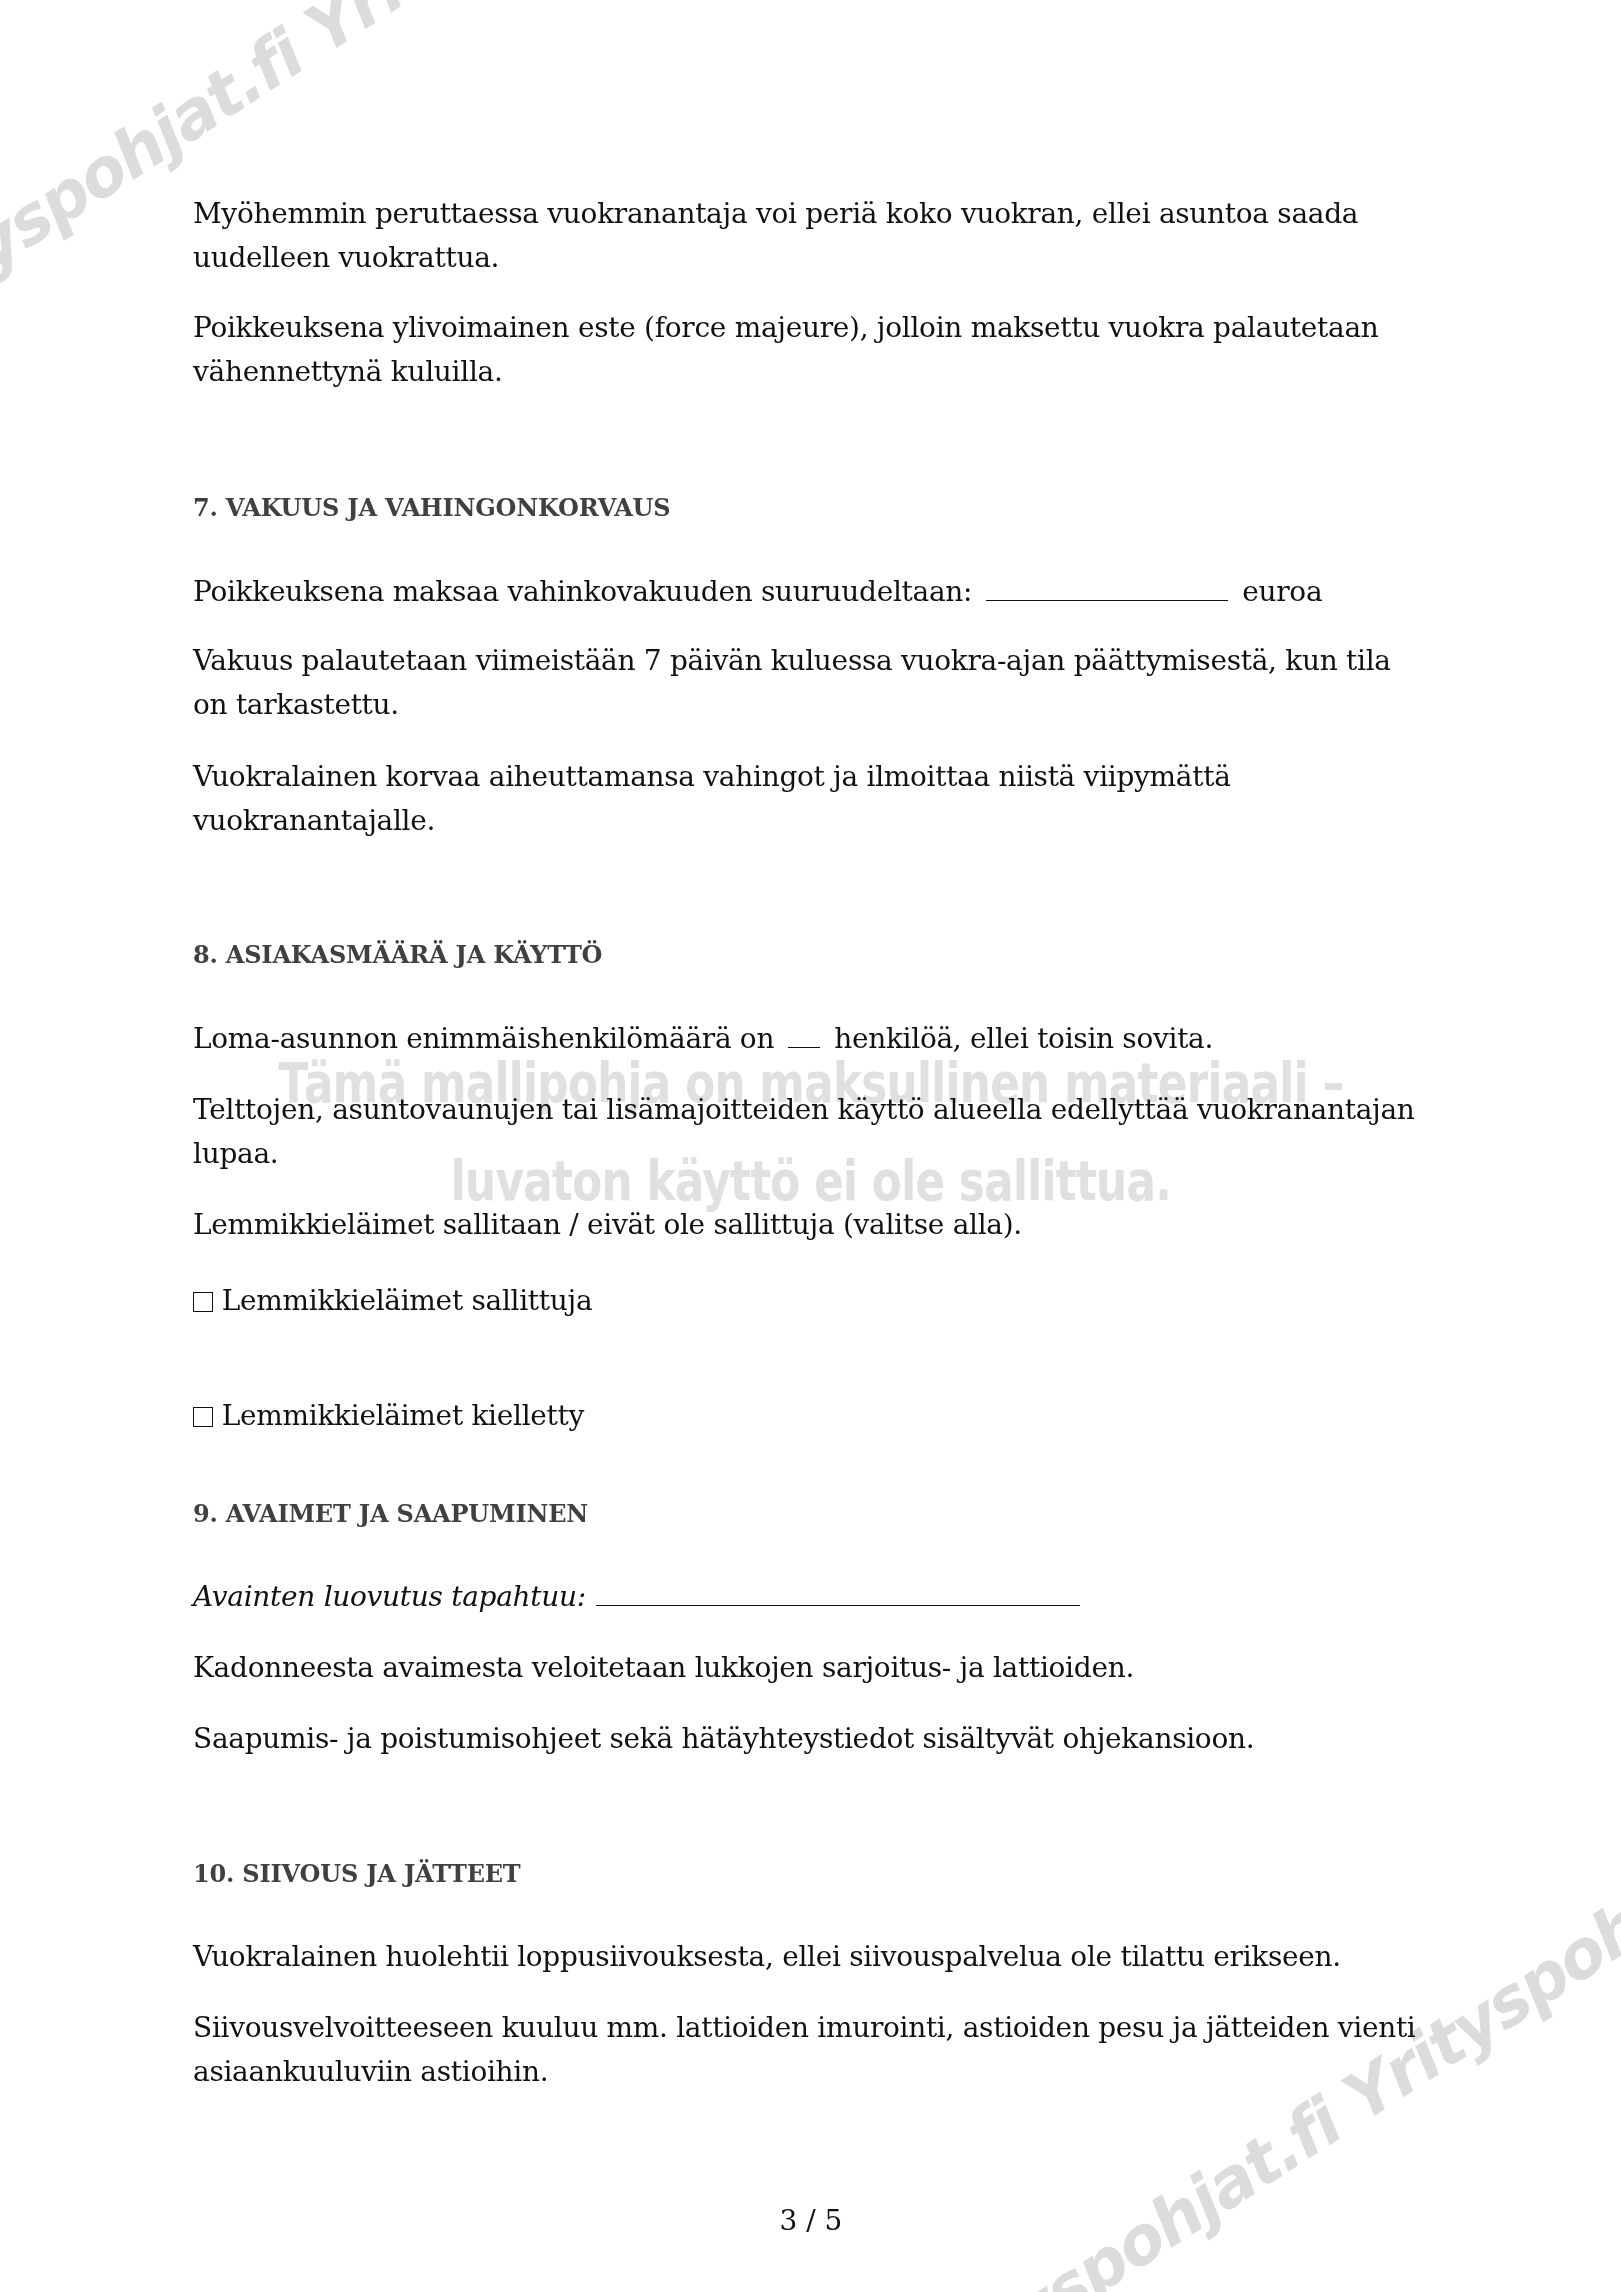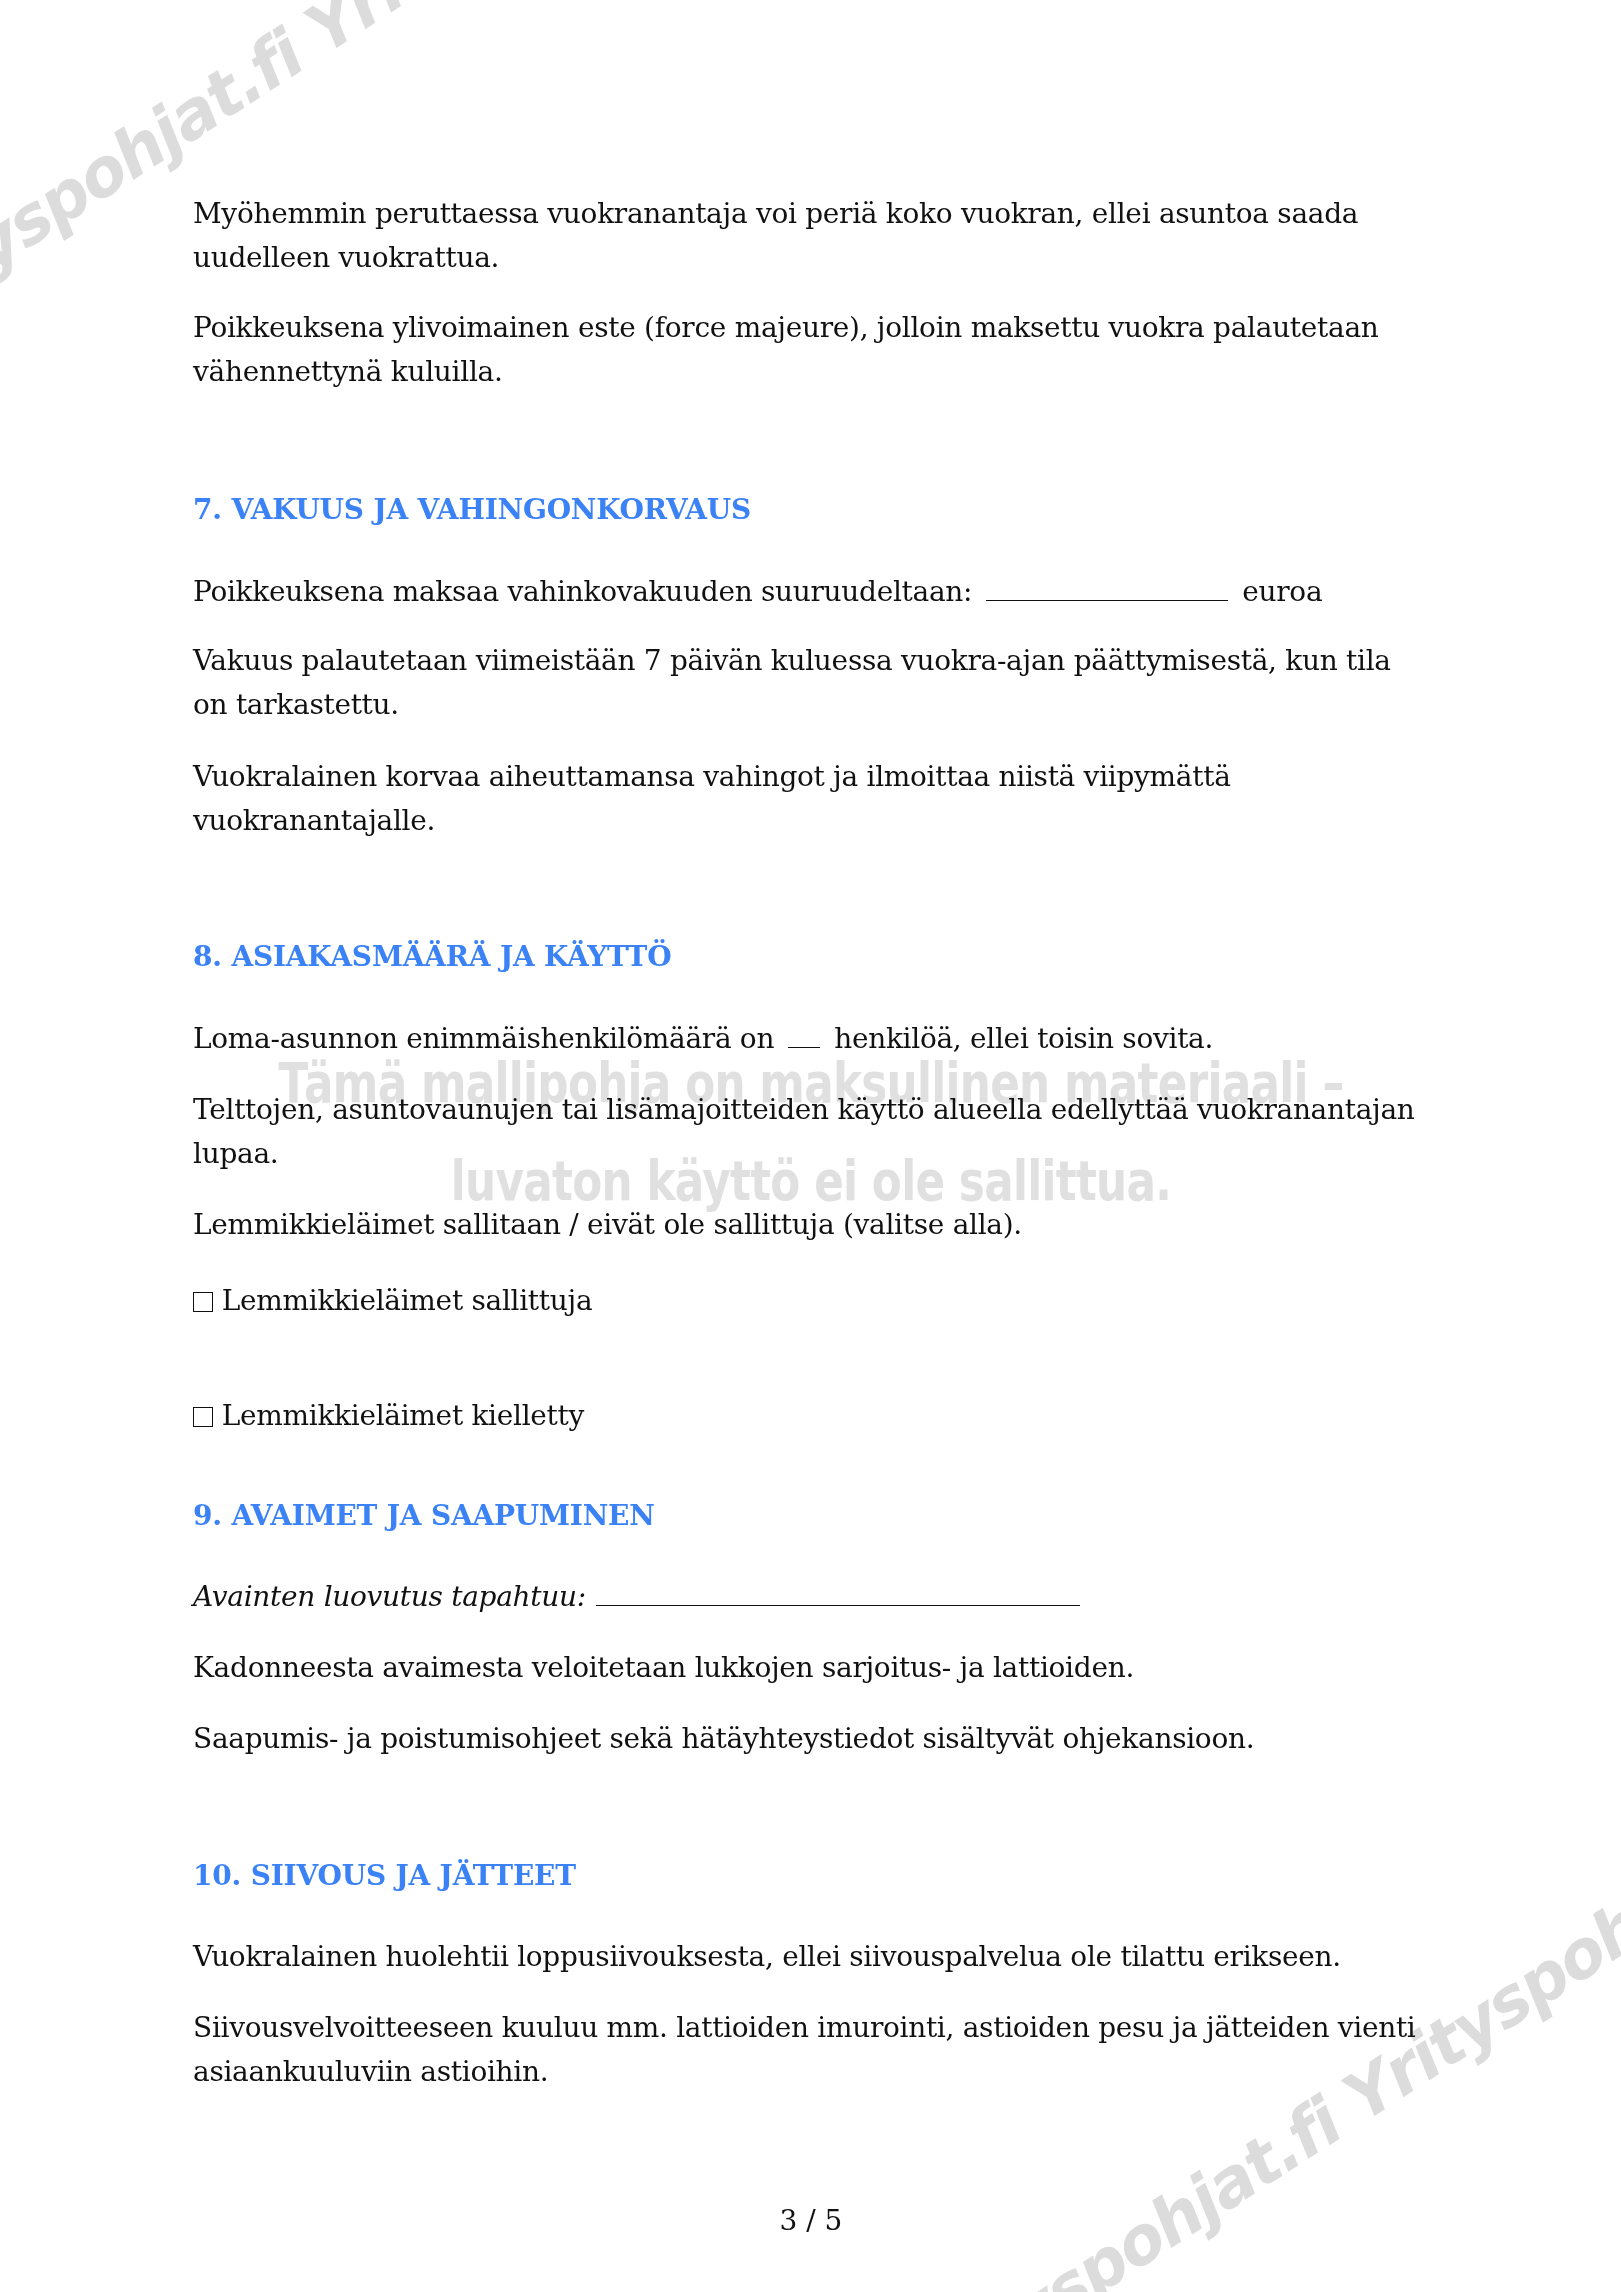--- a/index.html
+++ b/index.html
@@ -18,22 +18,22 @@
     color: #e0e0e0; font-family: "DejaVu Sans", "Liberation Sans", sans-serif;
     font-weight: bold; font-size: 56px; white-space: nowrap; letter-spacing: -0.9px; z-index: 0;
     transform: scaleX(0.78);
   }
   .p {
     position: absolute; left: 193px; width: 1254px;
     font-size: 28px; line-height: 44px; z-index: 1; white-space: nowrap;
     letter-spacing: -0.3px;
   }
   .h {
-    position: absolute; left: 193px; font-size: 28px; font-weight: bold;
-    color: #3b82f6; z-index: 1; white-space: nowrap; letter-spacing: -0.2px;
+    position: absolute; left: 193px; font-size: 24px; font-weight: bold;
+    color: #404040; z-index: 1; white-space: nowrap; letter-spacing: -0.2px;
   }
   .blank { display: inline-block; border-bottom: 1.8px solid #111; height: 23px; vertical-align: baseline; margin: 0 5.4px; }
   .checkbox {
     display: inline-block; width: 19.7px; height: 19.7px; border: 1.8px solid #111;
     box-sizing: border-box; margin-right: 9px; vertical-align: -1.8px; cursor: pointer;
   }
   .page-num { position: absolute; left: 0; width: 1622px; text-align: center; font-size: 28px; z-index: 1; margin-top: 46px; }
 </style>
 </head>
 <body>

